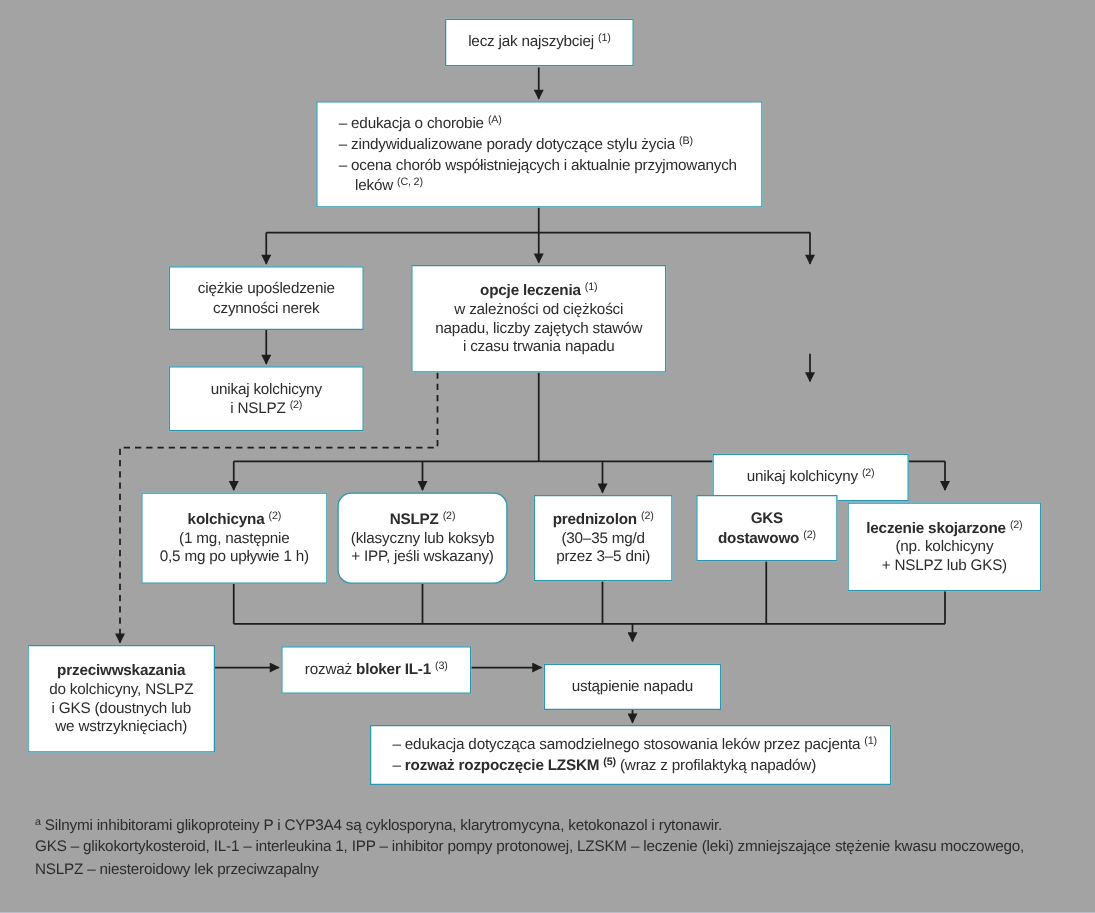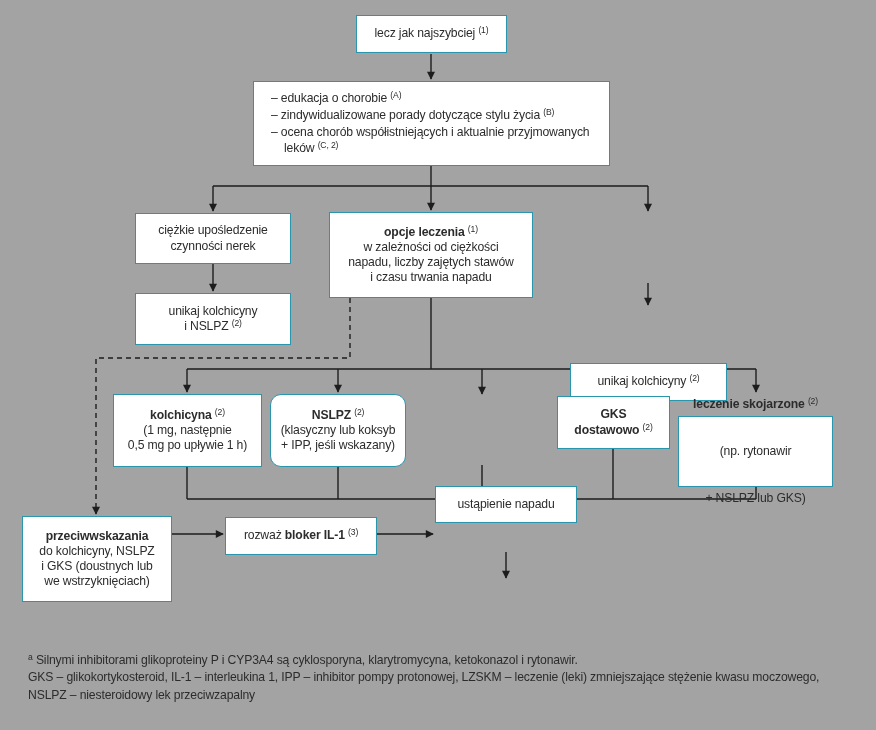--- a/index.html
+++ b/index.html
@@ -36,24 +36,24 @@
   #b-education{left:253px;top:81px;width:357px;height:85px;line-height:1.38;}
   #b-renal{left:135px;top:213px;width:156px;height:51px;align-items:center;}
   #b-options{left:329px;top:212px;width:204px;height:86px;}
   #b-inhibitors{left:570px;top:213px;width:157px;height:70px;}
   #b-avoid1{left:135px;top:293px;width:156px;height:52px;}
   #b-avoid2{left:570px;top:323px;width:157px;height:38px;margin-top:40px;}
   #b-colchicine{left:113px;top:394px;width:149px;height:73px;}
   #b-nsaid{left:270px;top:394px;width:136px;height:73px;border-radius:11px;}
   #b-prednisolone{left:427px;top:396px;width:111px;height:69px;}
   #b-gks{left:557px;top:396px;width:113px;height:53px;}
-  #b-combination{left:678px;top:416px;width:155px;height:71px;gap:32px;}
+  #b-combination{left:678px;top:402px;width:155px;height:71px;}
   #b-contra{left:22px;top:516px;width:150px;height:86px;}
   #b-il1{left:225px;top:517px;width:152px;height:38px;}
-  #b-resolution{left:435px;top:486px;width:142px;height:37px;}
+  #b-resolution{left:435px;top:531px;width:142px;height:37px;}
   #b-final{left:296px;top:580px;width:417px;height:48px;line-height:1.4;}
   .footnote{
     position:absolute;left:28px;top:652px;width:830px;
     font-size:12.2px;line-height:1.42;letter-spacing:-0.15px;
   }
 </style>
 </head>
 <body>
 
 <div class="canvas">
@@ -127,47 +127,56 @@
       <div><span class="tk-n">(1 mg, następnie</span></div>
       <div><span class="tk-n">0,5 mg po upływie 1 h)</span></div>
     </div>
 
   <div class="box center" id="b-nsaid">
       <div><span class="tk-b">NSLPZ </span><span class="tk-s">(2)</span></div>
       <div><span class="tk-n">(klasyczny lub koksyb</span></div>
       <div><span class="tk-n">+ IPP, jeśli wskazany)</span></div>
     </div>
 
+  <div class="box center" id="b-prednisolone">
+      <div><span class="tk-b">prednizolon </span><span class="tk-s">(2)</span></div>
+      <div><span class="tk-n">(30–35 mg/d</span></div>
+      <div><span class="tk-n">przez 3–5 dni)</span></div>
+    </div>
 
   <div class="box center" id="b-gks">
       <div><span class="tk-b">GKS</span></div>
       <div><span class="tk-b">dostawowo </span><span class="tk-s">(2)</span></div>
     </div>
 
   <div class="box center" id="b-combination">
       <div><span class="tk-b">leczenie skojarzone </span><span class="tk-s">(2)</span></div>
-      <div><span class="tk-n">(np. rytonawir</span></div>
+      <div><span class="tk-n">(np. kolchicyny</span></div>
       <div><span class="tk-n">+ NSLPZ lub GKS)</span></div>
     </div>
 
   <div class="box center" id="b-contra">
       <div><span class="tk-b">przeciwwskazania</span></div>
       <div><span class="tk-n">do kolchicyny, NSLPZ</span></div>
       <div><span class="tk-n">i GKS (doustnych lub</span></div>
       <div><span class="tk-n">we wstrzyknięciach)</span></div>
     </div>
 
   <div class="box center" id="b-il1">
       <div><span class="tk-n">rozważ </span><span class="tk-b">bloker IL-1 </span><span class="tk-s">(3)</span></div>
     </div>
 
   <div class="box center" id="b-resolution">
       <div><span class="tk-n">ustąpienie napadu</span></div>
     </div>
 
+  <div class="box bullets" id="b-final">
+      <div><span class="tk-n">– edukacja dotycząca samodzielnego stosowania leków przez pacjenta </span><span class="tk-s">(1)</span></div>
+      <div><span class="tk-n">– </span><span class="tk-b">rozważ rozpoczęcie LZSKM </span><span class="tk-sb">(5)</span><span class="tk-n"> (wraz z profilaktyką napadów)</span></div>
+    </div>
 
   <div class="footnote">
       <div><span class="tk-s">a</span><span class="tk-n"> Silnymi inhibitorami glikoproteiny P i CYP3A4 są cyklosporyna, klarytromycyna, ketokonazol i rytonawir.</span></div>
       <div><span class="tk-n">GKS – glikokortykosteroid, IL-1 – interleukina 1, IPP – inhibitor pompy protonowej, LZSKM – leczenie (leki) zmniejszające stężenie kwasu moczowego,</span></div>
       <div><span class="tk-n">NSLPZ – niesteroidowy lek przeciwzapalny</span></div>
     </div>
 
 </div>
 
 </body></html>

